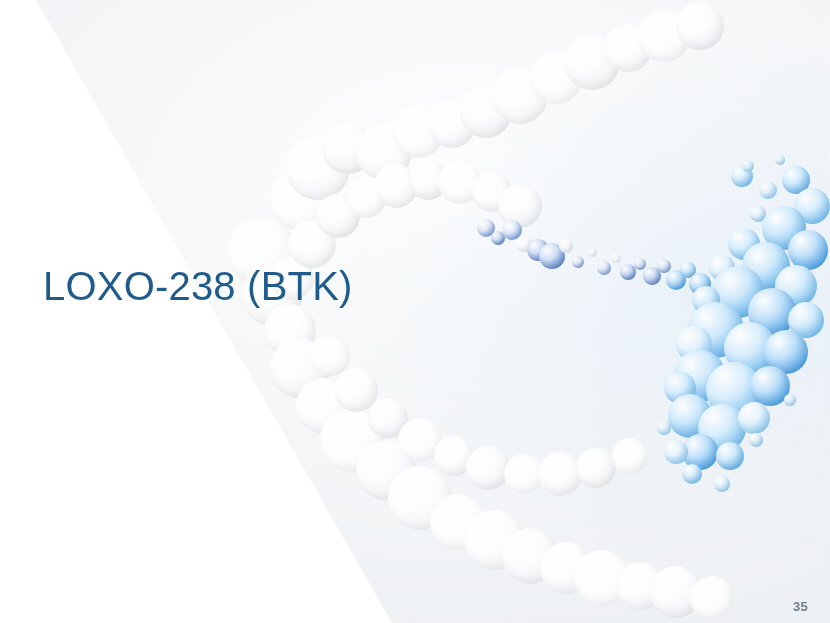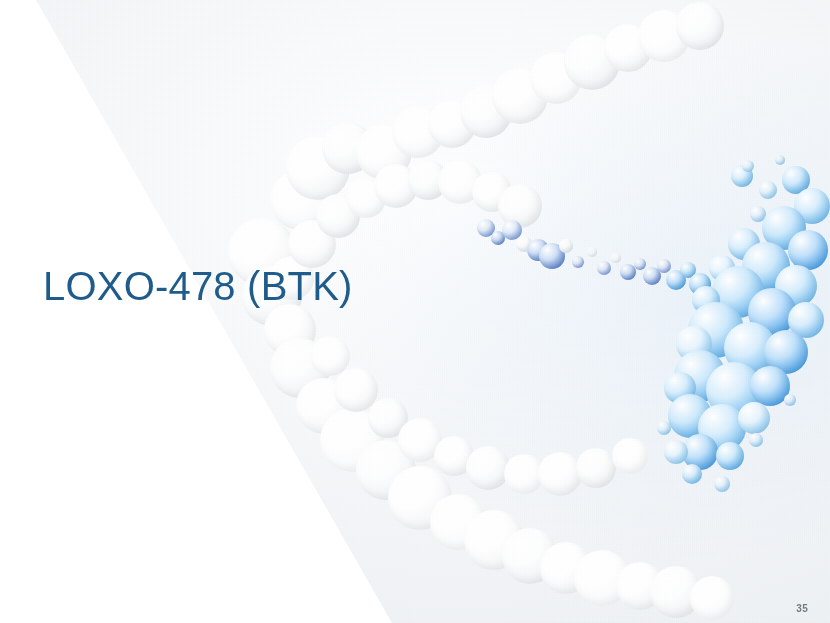--- a/index.html
+++ b/index.html
@@ -86,21 +86,21 @@
     letter-spacing: .2px;
     white-space: nowrap;
     line-height: 1.15;
   }
 
   
   .page-num {
     position: absolute;
     right: 22px;
     bottom: 9px;
-    font-size: 10px;
+    font-size: 13px;
     font-weight: bold;
     letter-spacing: .3px;
     text-align: center;
   }
 </style>
 </head>
 <body>
 
 <div id="slide" style="background: rgb(255, 255, 255);">
 
@@ -216,17 +216,17 @@
         <div class="sph b4" style="left: 657px; top: 421px; width: 14px; height: 14px;"></div>
         <div class="sph b4" style="left: 742px; top: 160px; width: 12px; height: 12px;"></div>
         <div class="sph b4" style="left: 775px; top: 155px; width: 10px; height: 10px;"></div>
       </div>
   </div>
 
   <div class="grain"></div>
 
   <div class="wedge" style="background: rgb(255, 255, 255);"></div>
 
-  <div class="title" style="color: rgb(31, 92, 139);">LOXO-478 (BTK)</div>
+  <div class="title" style="color: rgb(31, 92, 139);">LOXO-238 (BTK)</div>
 
   <div class="page-num" style="color: rgb(110, 124, 135);">35</div>
 
 </div>
 
 </body></html>

